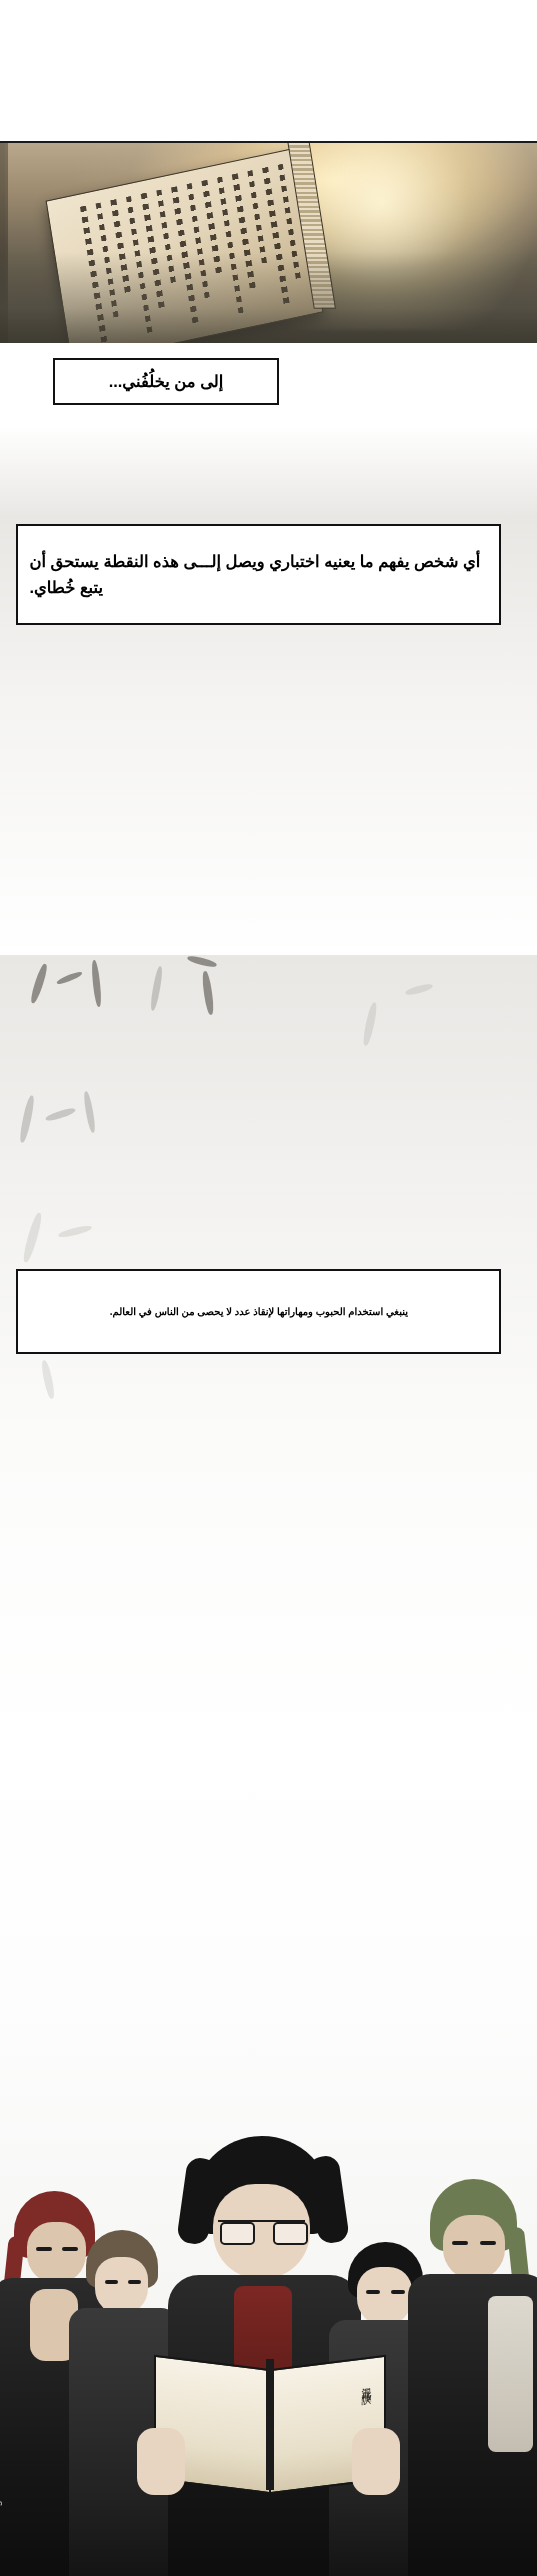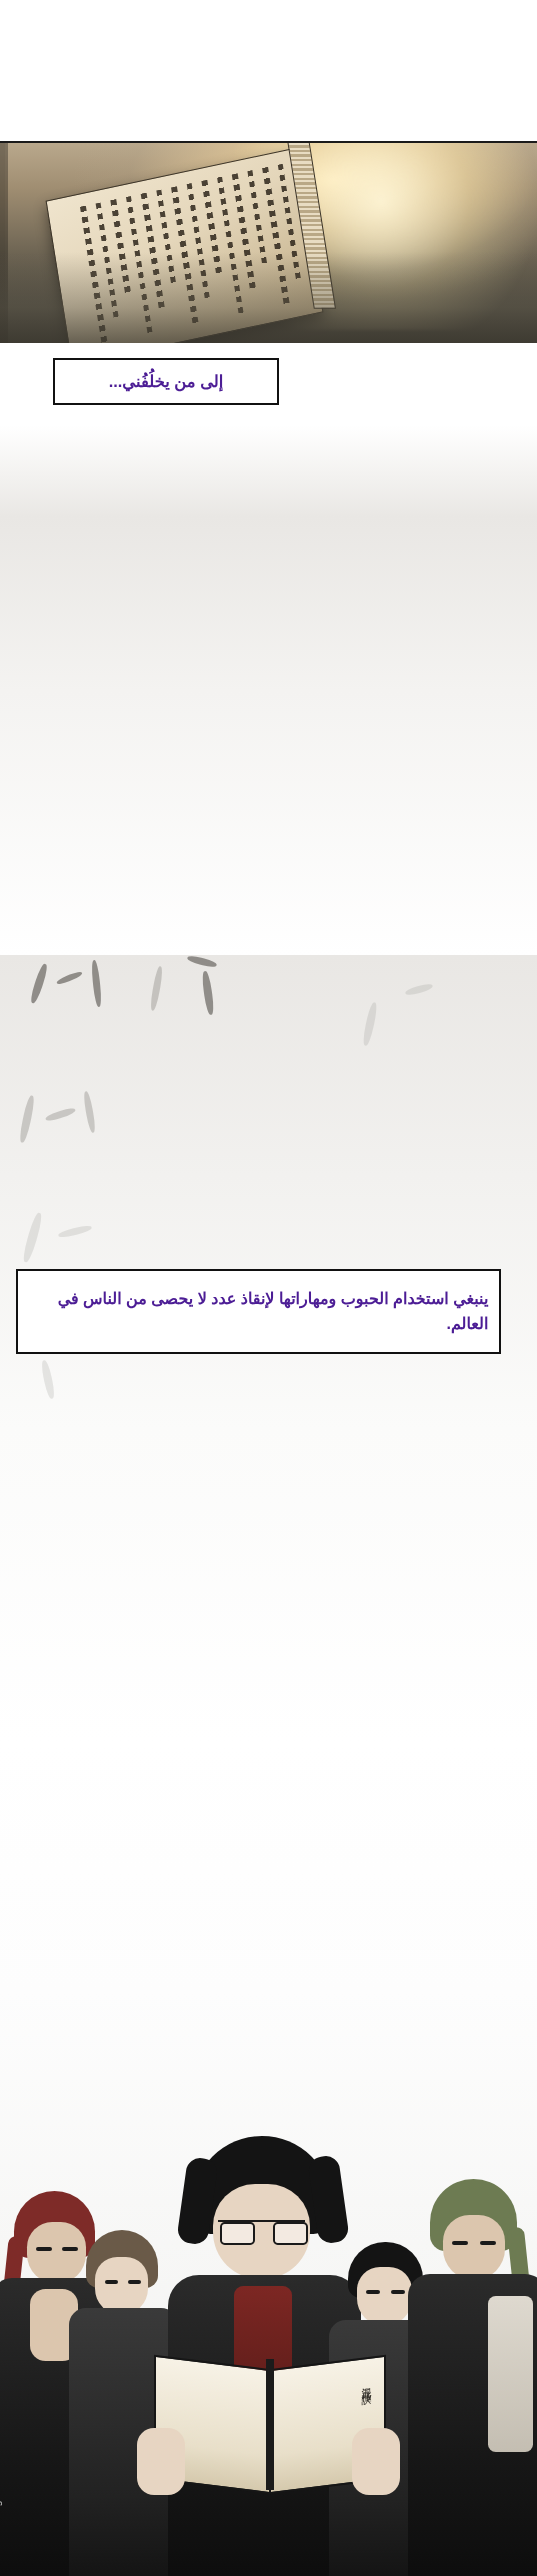--- a/index.html
+++ b/index.html
@@ -98,23 +98,23 @@
 
   
   .bubble {
     position: absolute;
     background: #ffffff;
     border: 2.3px solid #111111;
     box-sizing: border-box;
     display: flex;
     align-items: center;
     justify-content: center;
-    text-align: right;
+    text-align: left;
     direction: rtl;
-    color: #4c1d95;
+    color: #000000;
     font-weight: 700;
     line-height: 1.55;
     padding: 7.8px 11px;
   }
 
   
   .gap-white {
     position: absolute;
     left: 0;
     width: 537px;
@@ -243,20 +243,21 @@
   </div>
 
   <div class="gap-white" style="top:343px;height:172px;"></div>
 
   <div class="bubble" style="left:53px;top:358px;width:226px;height:47px;font-size:16.4px;">إلى من يخلُفُني...</div>
 
   <div style="position:absolute;left:0;top:425px;width:537px;height:92px;background:linear-gradient(180deg,#ffffff 0%,#f3f2f0 55%,#e9e7e4 100%);"></div>
 
   <div style="position:absolute;left:0;top:516px;width:537px;height:439px;background:linear-gradient(180deg,#e9e7e4 0%,#f4f3f1 40%,#ffffff 100%);"></div>
 
+  <div class="bubble" style="left:16.4px;top:524px;width:485px;height:101px;font-size:16.4px;">أي شخص يفهم ما يعنيه اختباري ويصل إلـــى هذه النقطة يستحق أن يتبع خُطاي.</div>
 
   <div class="calligraphy-bg">
 
     <div class="stroke" style="left:35px;top:7.8px;width:7.8px;height:41px;transform:rotate(18deg);"></div>
     <div class="stroke" style="left:56px;top:20px;width:26.5px;height:6.2px;transform:rotate(-22deg);"></div>
     <div class="stroke" style="left:93px;top:4.7px;width:7px;height:47px;transform:rotate(-6deg);"></div>
     <div class="stroke light" style="left:153px;top:11px;width:7px;height:45px;transform:rotate(10deg);"></div>
     <div class="stroke" style="left:187px;top:3.1px;width:30px;height:7px;transform:rotate(14deg);"></div>
     <div class="stroke" style="left:204px;top:15.6px;width:7.8px;height:44px;transform:rotate(-8deg);"></div>
     <div class="stroke light" style="left:23.4px;top:140px;width:7.8px;height:48px;transform:rotate(12deg);"></div>
@@ -265,21 +266,21 @@
     <div class="stroke faint" style="left:28px;top:257px;width:8.6px;height:51px;transform:rotate(16deg);"></div>
     <div class="stroke faint" style="left:58px;top:273px;width:34px;height:7px;transform:rotate(-14deg);"></div>
     <div class="stroke faint" style="left:125px;top:335px;width:7.8px;height:45px;transform:rotate(8deg);"></div>
     <div class="stroke faint" style="left:164px;top:366px;width:31px;height:6.2px;transform:rotate(-20deg);"></div>
     <div class="stroke faint" style="left:44px;top:405px;width:7.8px;height:39px;transform:rotate(-12deg);"></div>
     <div class="stroke faint" style="left:366px;top:47px;width:7.8px;height:44px;transform:rotate(12deg);"></div>
     <div class="stroke faint" style="left:405px;top:31px;width:28px;height:7px;transform:rotate(-16deg);"></div>
   </div>
 
 
-  <div class="bubble" style="left:16.4px;top:1269px;width:485px;height:85px;font-size:16px;">ينبغي استخدام الحبوب ومهاراتها لإنقاذ عدد لا يحصى من الناس في العالم.</div>
+  <div class="bubble" style="left:16.4px;top:1269px;width:485px;height:85px;font-size:10px;">ينبغي استخدام الحبوب ومهاراتها لإنقاذ عدد لا يحصى من الناس في العالم.</div>
 
   <div class="panel-group">
 
     <div class="figure" style="left:0px;top:448px;width:117px;height:386px;">
       <div class="hair-red" style="position:absolute;left:14px;top:0;width:81px;height:67px;border-radius:41px 41px 15.6px 15.6px;"></div>
       <div class="skin-d" style="position:absolute;left:26.5px;top:31px;width:59px;height:62px;border-radius:26.5px 26.5px 31px 31px;"></div>
       <div style="position:absolute;left:36px;top:56px;width:15.6px;height:3.9px;background:#1a1a1a;border-radius:2.3px;"></div>
       <div style="position:absolute;left:62px;top:56px;width:15.6px;height:3.9px;background:#1a1a1a;border-radius:2.3px;"></div>
       <div class="hair-red" style="position:absolute;left:4.7px;top:45px;width:15.6px;height:75px;border-radius:7.8px;transform:rotate(6deg);"></div>
       <div class="robe-black" style="position:absolute;left:-7.8px;top:87px;width:136px;height:298px;border-radius:20px 20px 0 0;"></div>

